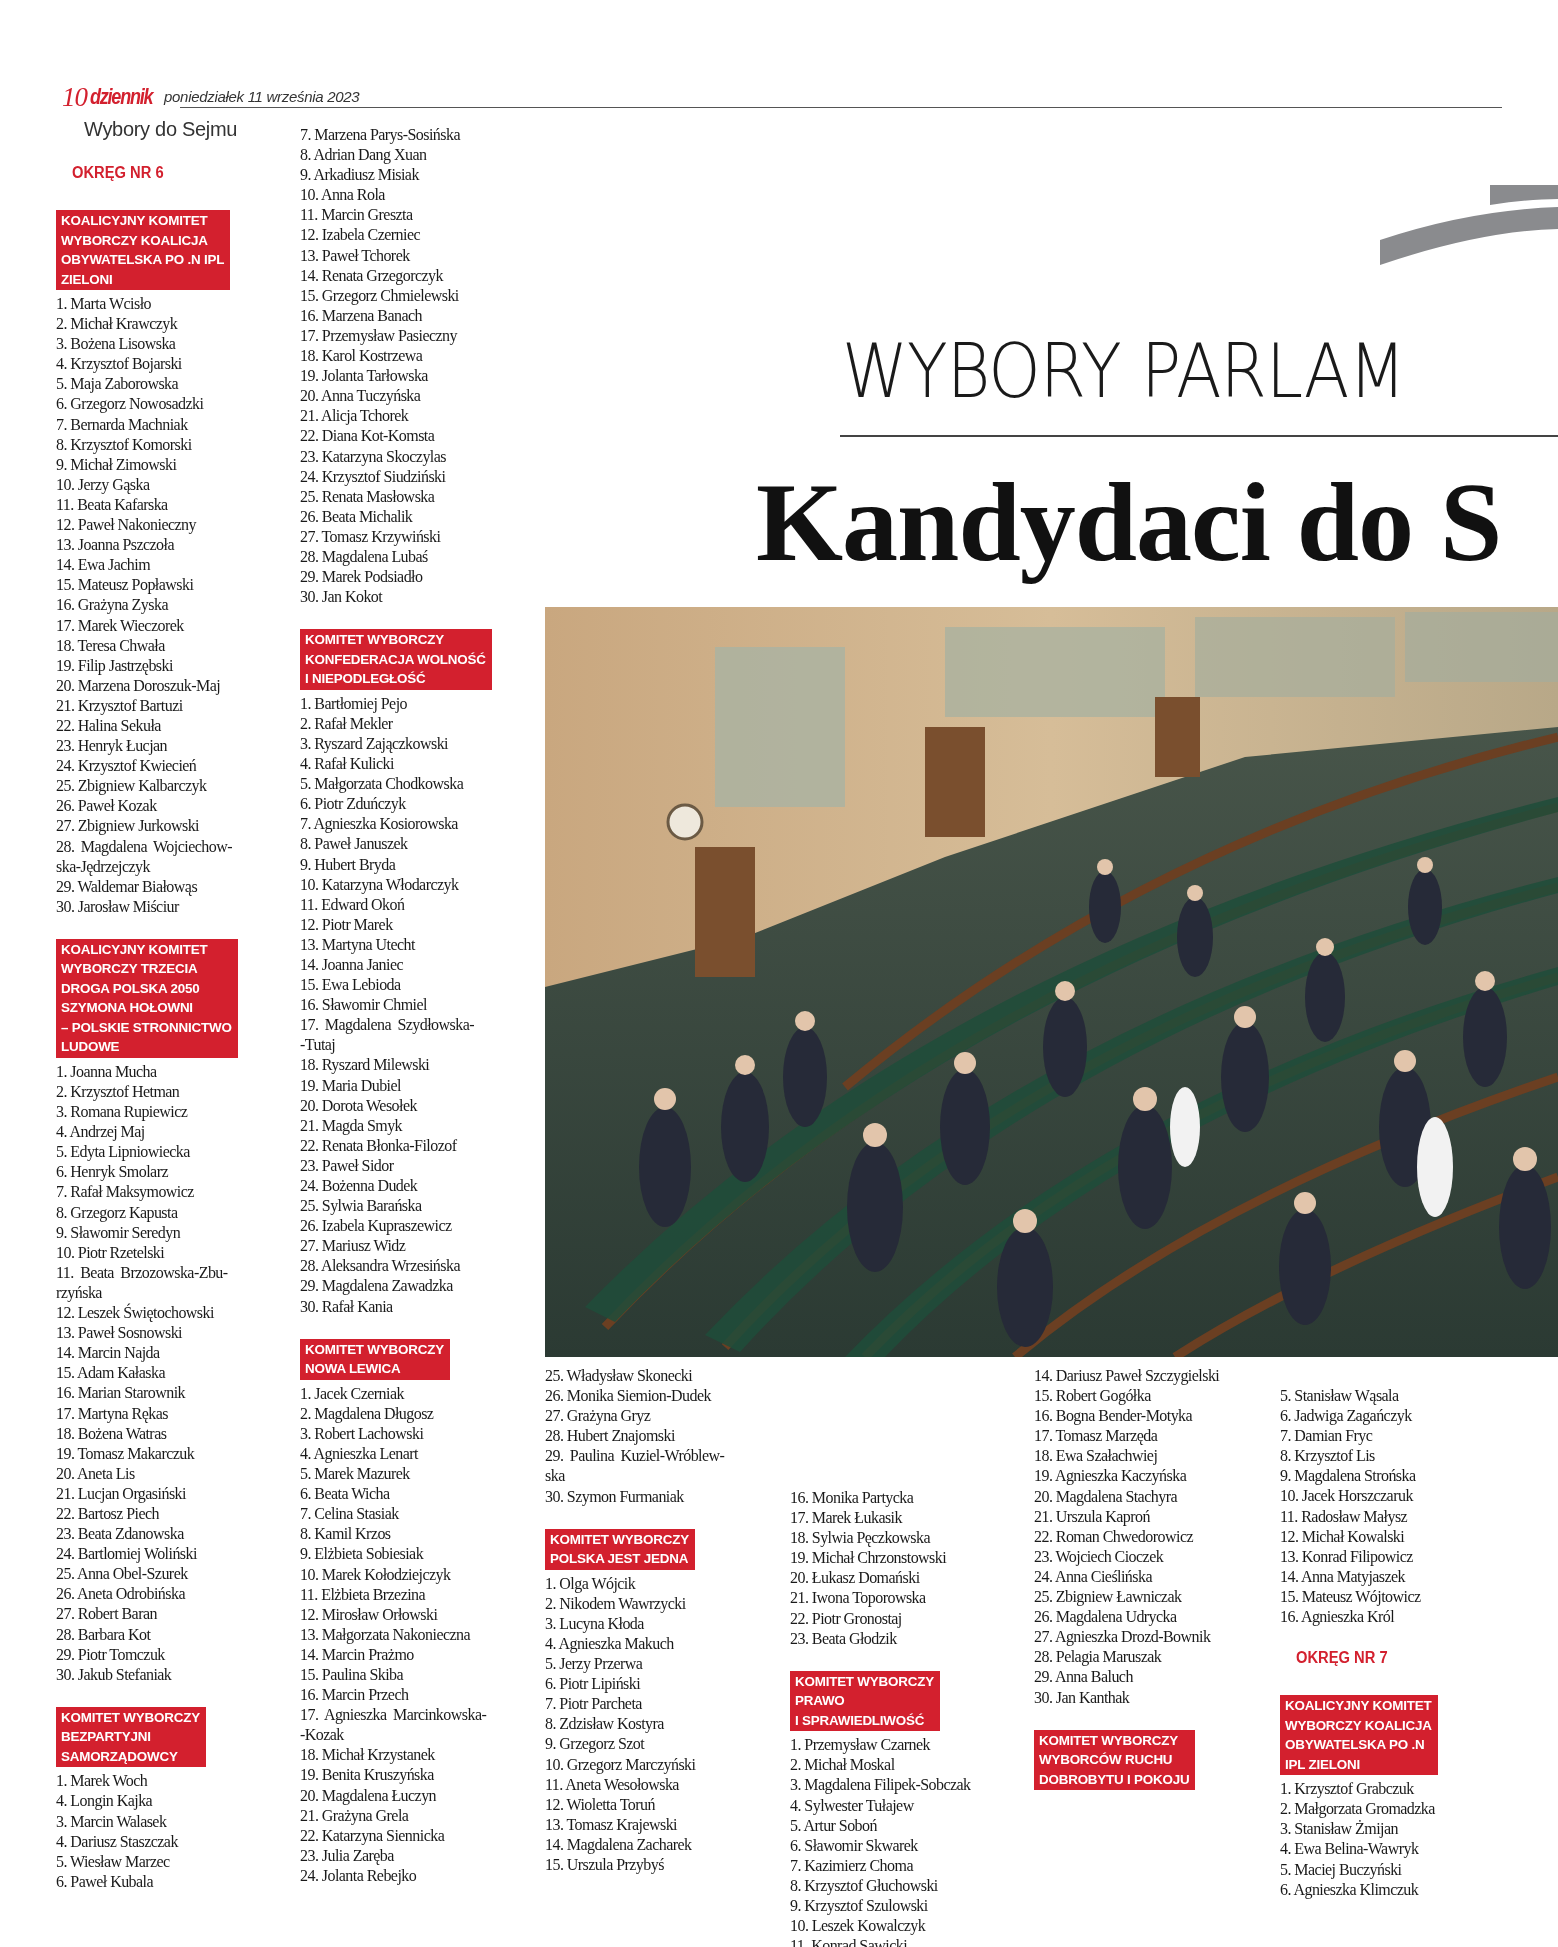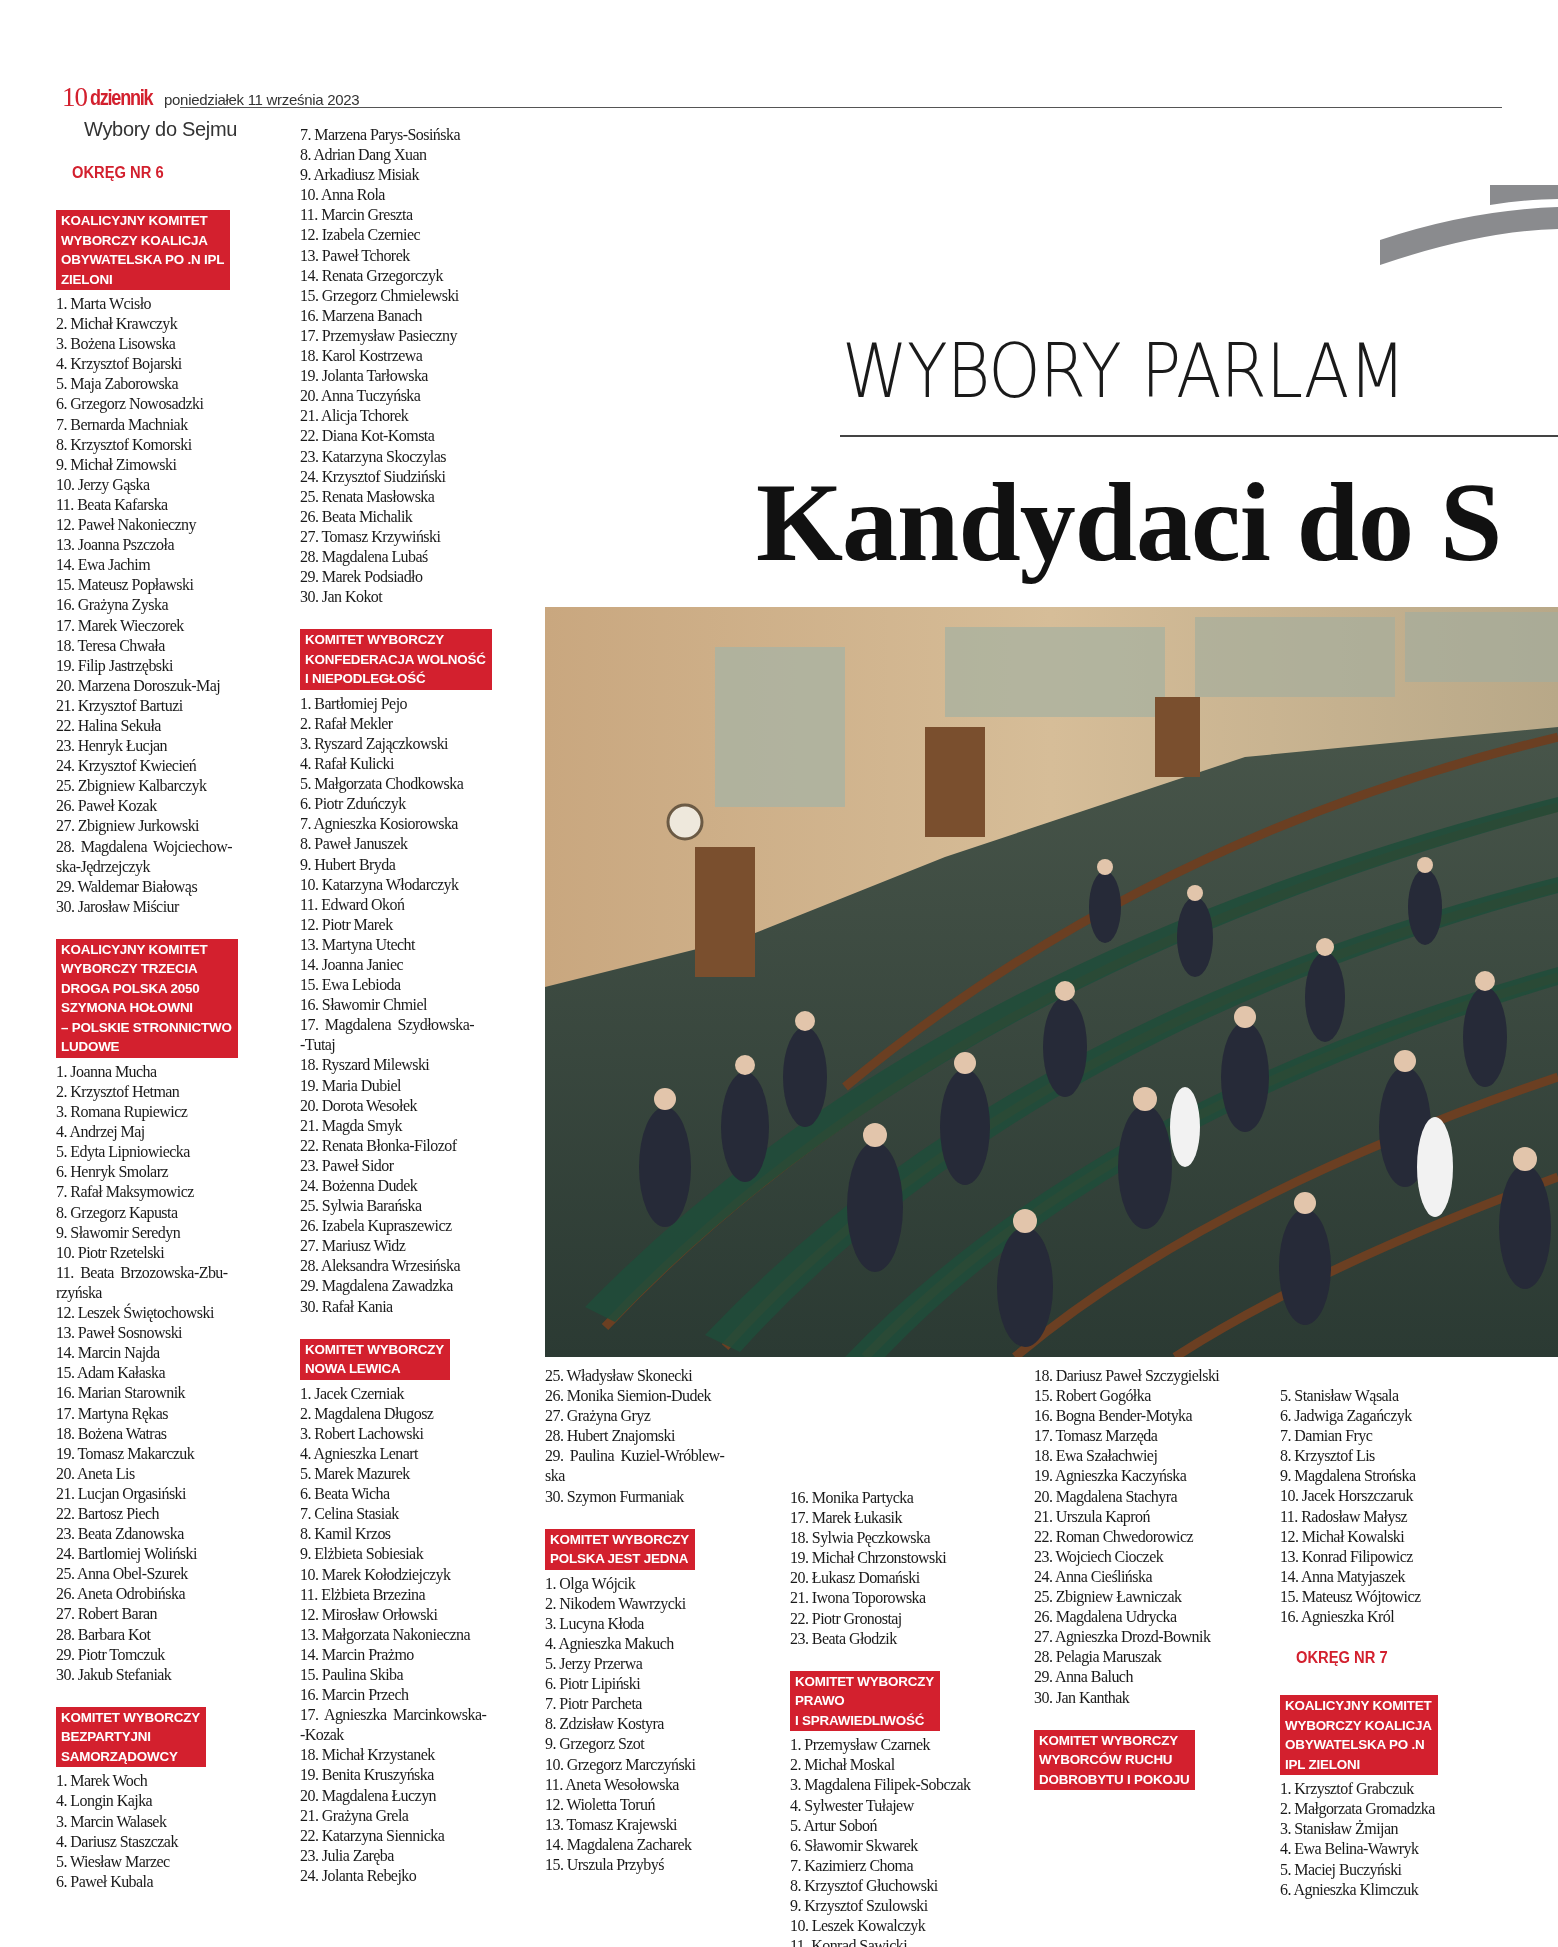--- a/index.html
+++ b/index.html
@@ -1,19 +1,19 @@
 <!DOCTYPE html>
 <html><head>
 <meta charset="utf-8">
 <style>
   * { box-sizing: border-box; margin: 0; padding: 0; }
   html, body { width: 1558px; height: 1947px; background: #ffffff; overflow: hidden; }
   body { position: relative; font-family: "Liberation Serif", "DejaVu Serif", serif; color: #1a1a1a; }
 
-  .masthead { position: absolute; left: 62px; top: 84px; height: 26px; display: flex; align-items: flex-end; }
+  .masthead { position: absolute; left: 62px; top: 84px; height: 26px; display: flex; align-items: center; font-style: italic; }
   .page-num { color: #d3202e; font-family: "Liberation Serif", serif; font-size: 27px; line-height: 26px; letter-spacing: -1px; }
   .brand { color: #d3202e; font-family: "Liberation Sans", sans-serif; font-weight: 700; font-size: 22px; line-height: 24px; letter-spacing: -1.5px; margin-left: 3px; transform: scaleX(0.82); transform-origin: left bottom; width: 62px; }
   .date { font-family: "Liberation Sans", sans-serif; font-size: 15px; color: #333; margin-left: 12px; line-height: 20px; letter-spacing: -0.3px; }
   .top-rule { position: absolute; left: 180px; top: 107px; width: 1322px; height: 1px; background: #555; }
 
   .section-title { position: absolute; left: 84px; top: 118px; font-family: "Liberation Sans", sans-serif; font-size: 20px; color: #333; letter-spacing: -0.3px; }
 
   .col { position: absolute; width: 240px; }
   .col1 { left: 56px; top: 164px; }
   .col2 { left: 300px; top: 125px; }
@@ -380,21 +380,21 @@
       <li class="cand">9. Krzysztof Szulowski</li>
       <li class="cand">10. Leszek Kowalczyk</li>
       <li class="cand">11. Konrad Sawicki</li>
       <li class="cand">12. Zbigniew Wojciechowski</li>
       <li class="cand">13. Sławomir Plis</li>
     </ul>
 </div>
 
 <div class="col col5">
   <ul class="cand-list">
-      <li class="cand">18. Dariusz Paweł Szczygielski</li>
+      <li class="cand">14. Dariusz Paweł Szczygielski</li>
       <li class="cand">15. Robert Gogółka</li>
       <li class="cand">16. Bogna Bender-Motyka</li>
       <li class="cand">17. Tomasz Marzęda</li>
       <li class="cand">18. Ewa Szałachwiej</li>
       <li class="cand">19. Agnieszka Kaczyńska</li>
       <li class="cand">20. Magdalena Stachyra</li>
       <li class="cand">21. Urszula Kaproń</li>
       <li class="cand">22. Roman Chwedorowicz</li>
       <li class="cand">23. Wojciech Cioczek</li>
       <li class="cand">24. Anna Cieślińska</li>

